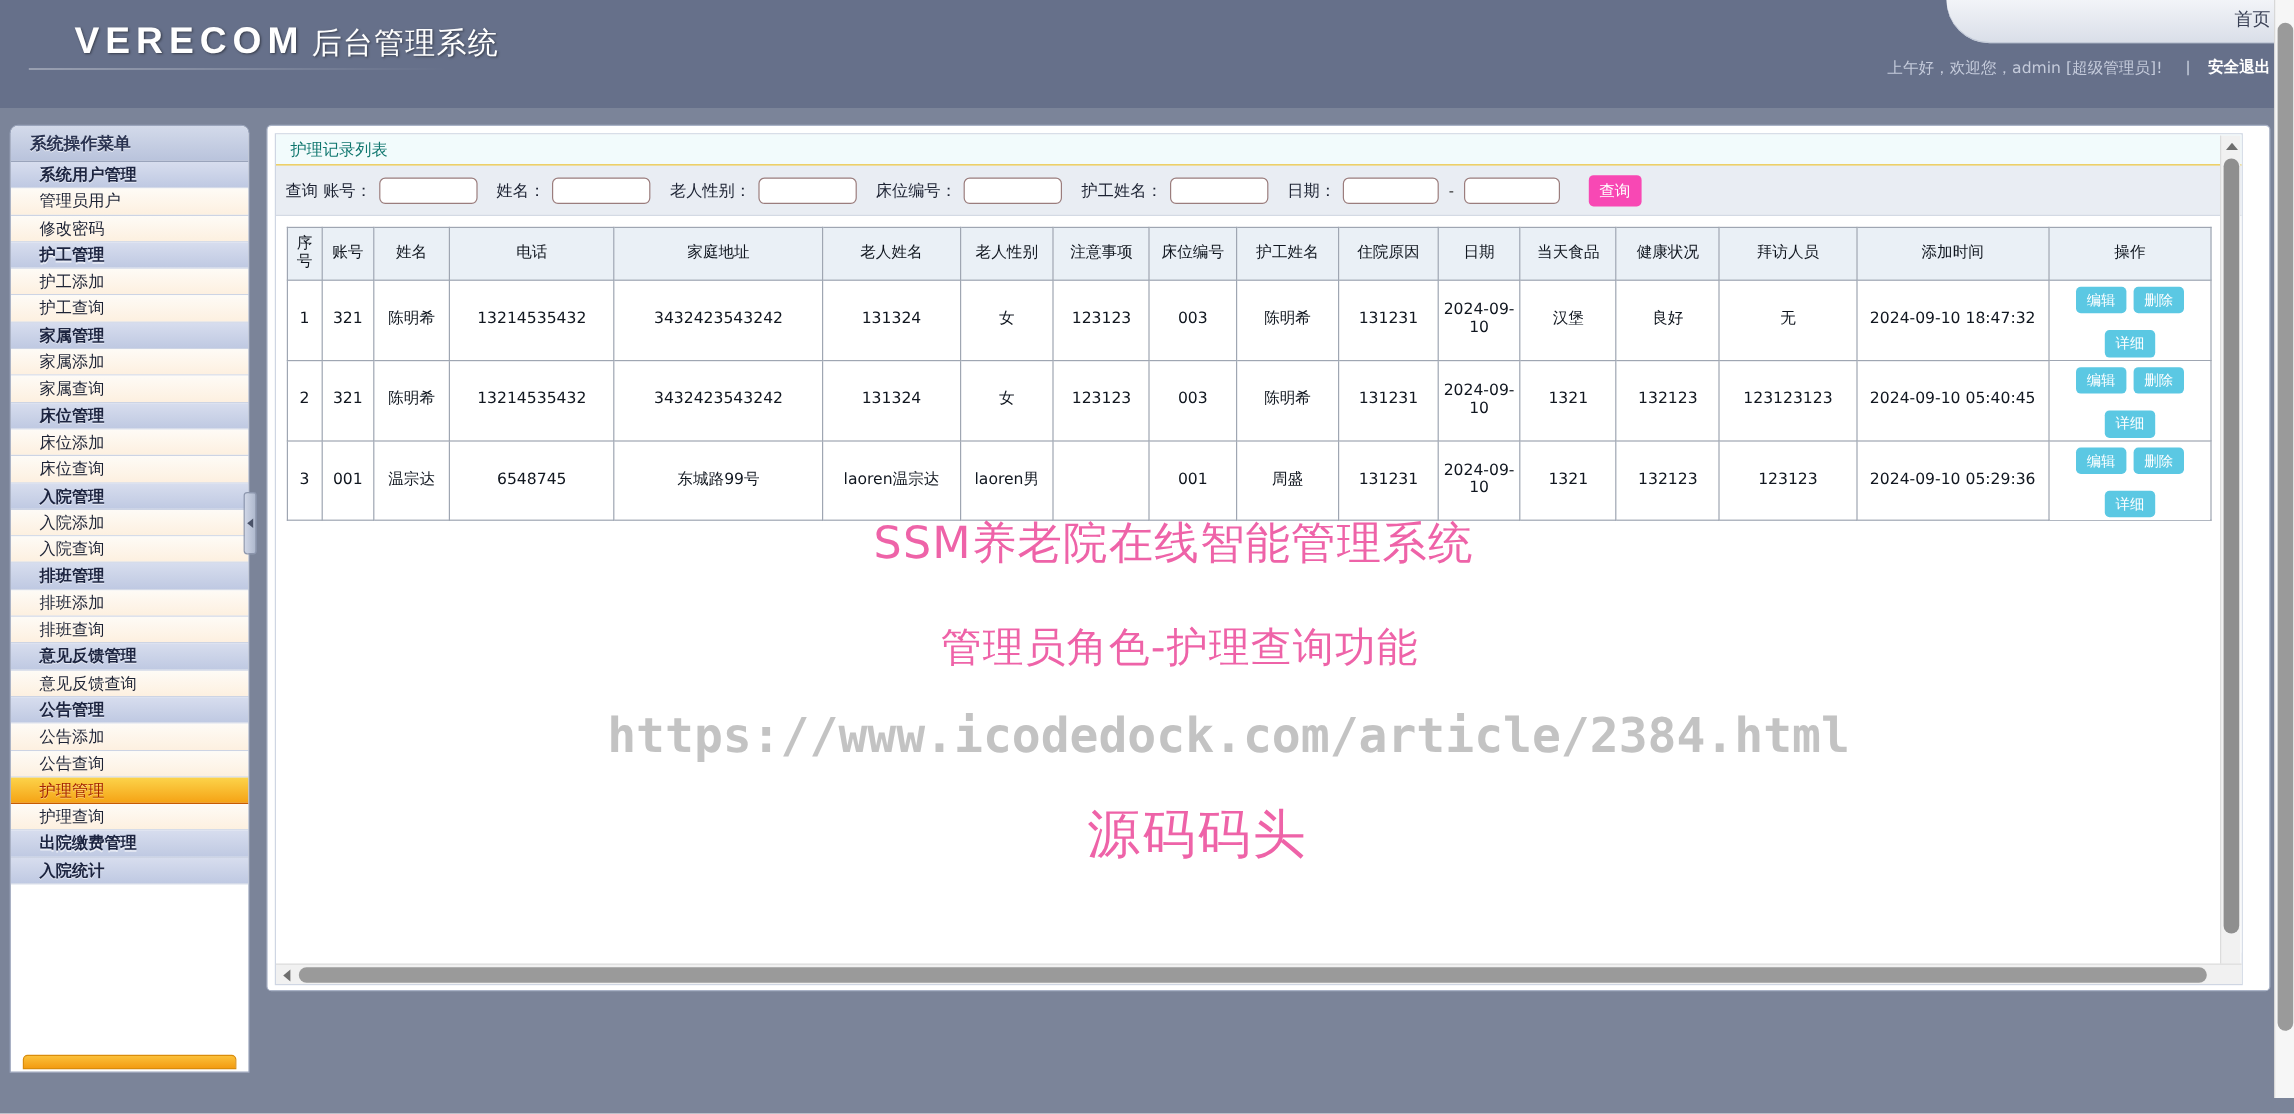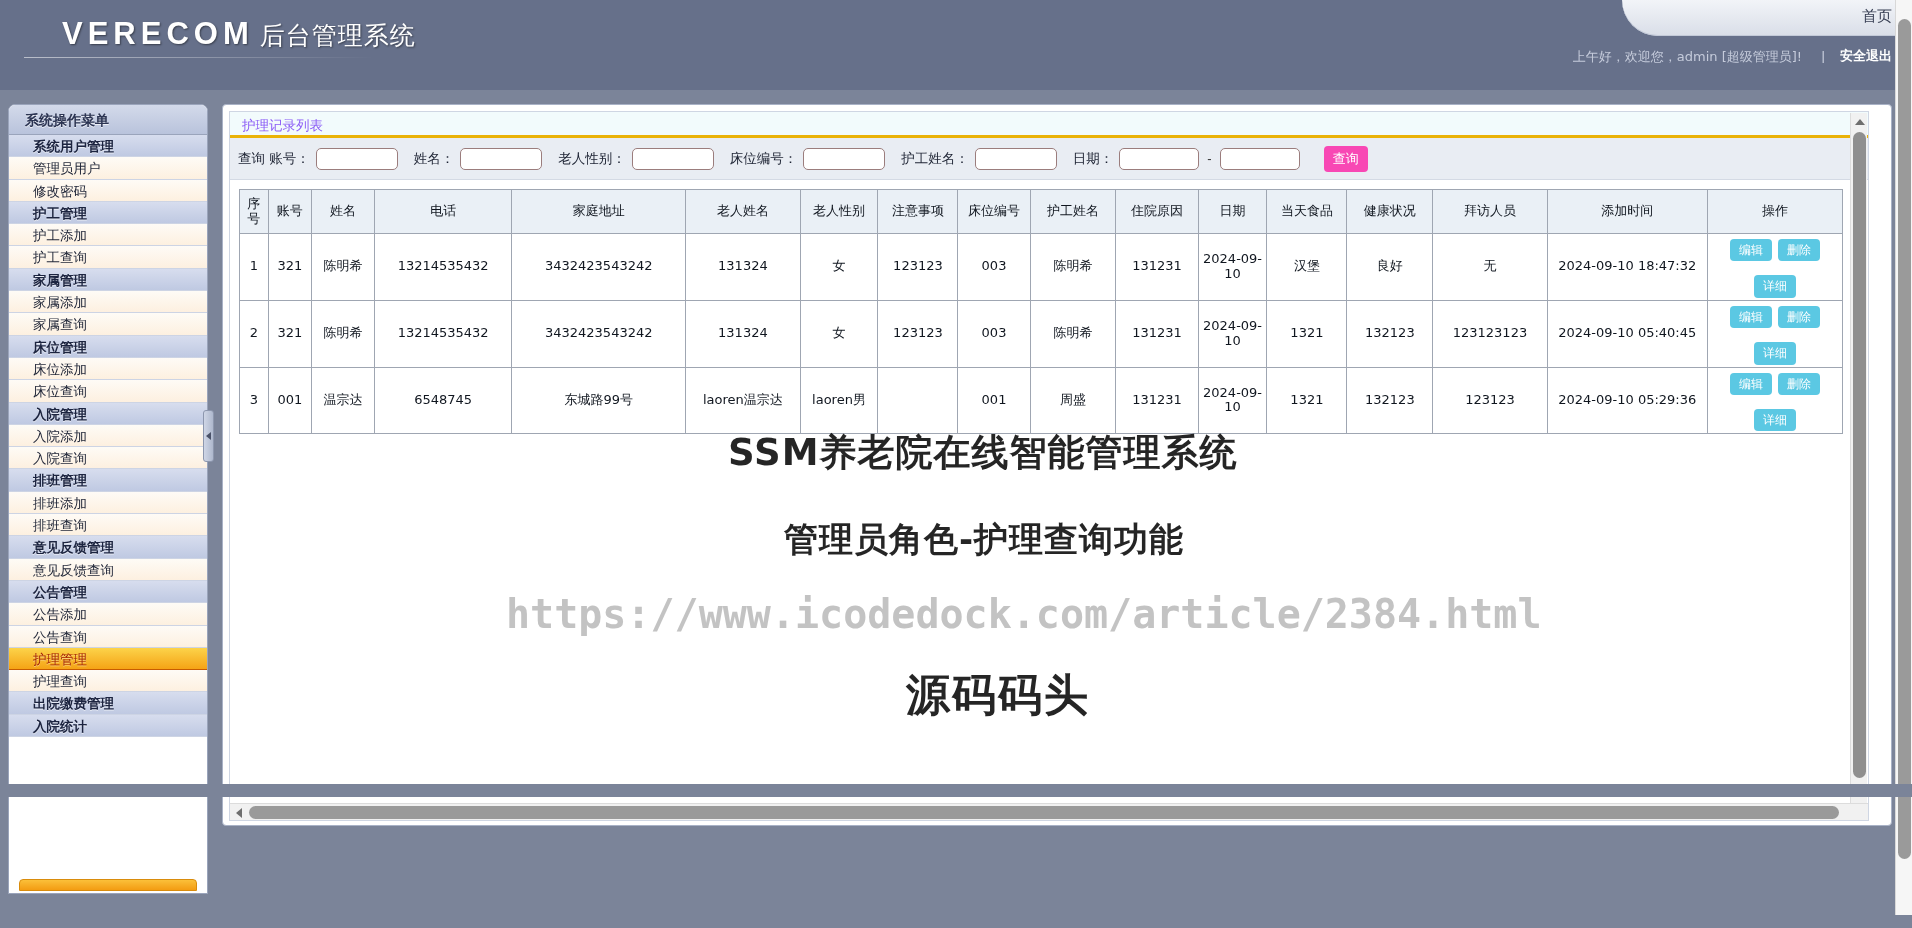--- a/index.html
+++ b/index.html
@@ -6,21 +6,21 @@
   * { box-sizing: border-box; }
   html, body {
     margin: 0; padding: 0;
     width: 1912px; height: 928px;
     overflow: hidden;
     font-family: "Liberation Sans", "DejaVu Sans", sans-serif;
     background: #ffffff;
   }
   #app {
     position: relative;
-    width: 1912px; height: 797px;
+    width: 1912px; height: 928px;
     background: #ffffff;
   }
 
   
   .header {
     position: absolute; left: 0; top: 0;
     width: 1912px; height: 90px;
     background: #66708a;
     overflow: hidden;
   }
@@ -167,23 +167,23 @@
   .panel-inner {
     position: absolute; left: 6px; top: 6px;
     width: 1640px; height: 710px;
     background: #ffffff;
     border: 1px solid #cfd6e3;
     overflow: hidden;
   }
   .panel-caption {
     height: 26px; line-height: 26px;
     padding-left: 12px;
-    font-size: 13.5px; color: #8b5cf6;
+    font-size: 13.5px; color: #0f766e;
     background: #f2fbfc;
-    border-bottom: 3px solid #eab308;
+    border-bottom: 1px solid #eab308;
     font-family: "DejaVu Sans", sans-serif;
   }
 
   
   .filter-bar {
     height: 42px;
     background: #e9edf3;
     border-bottom: 1px solid #d4dae4;
     display: flex; align-items: center;
     padding-left: 8px;
@@ -272,22 +272,22 @@
     line-height: 1.2;
   }
   .act-detail-wrap {
     display: flex; justify-content: center;
     margin-top: 14px;
   }
 
   
   .wm {
     position: absolute;
-    color: #000000;
-    font-weight: bold;
+    color: #ec4899;
+    font-weight: normal;
     white-space: nowrap;
     pointer-events: none;
     user-select: none;
     z-index: 5;
     opacity: .85;
   }
   .wm-line1 {
     left: 498px; top: 248px;
     font-size: 37px;
     font-family: "DejaVu Sans", sans-serif;

